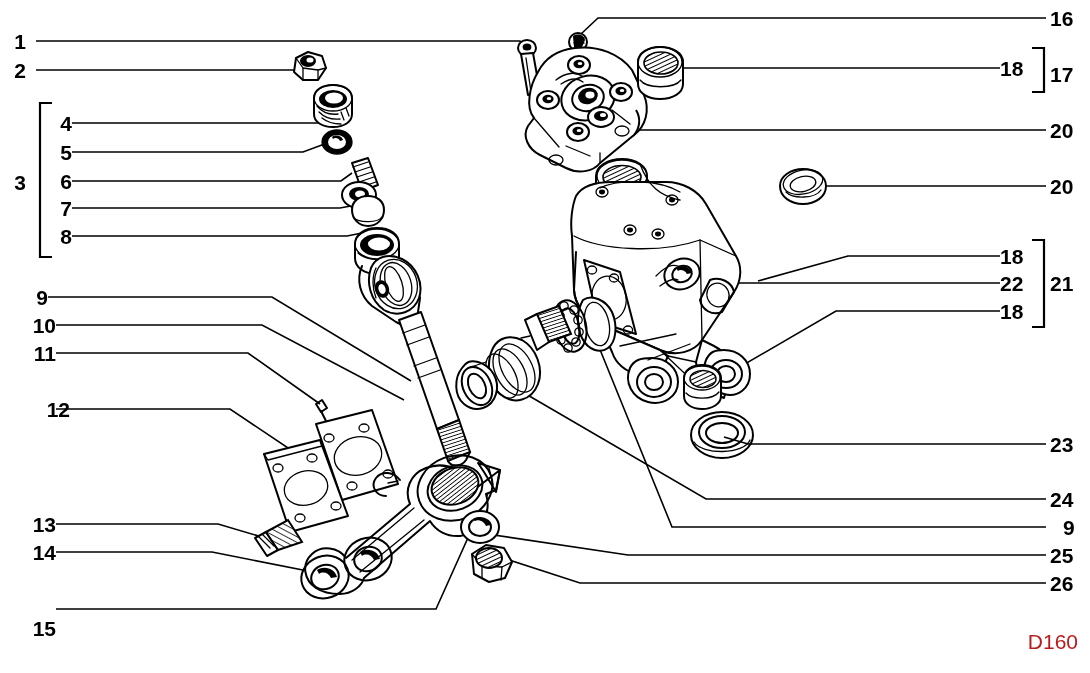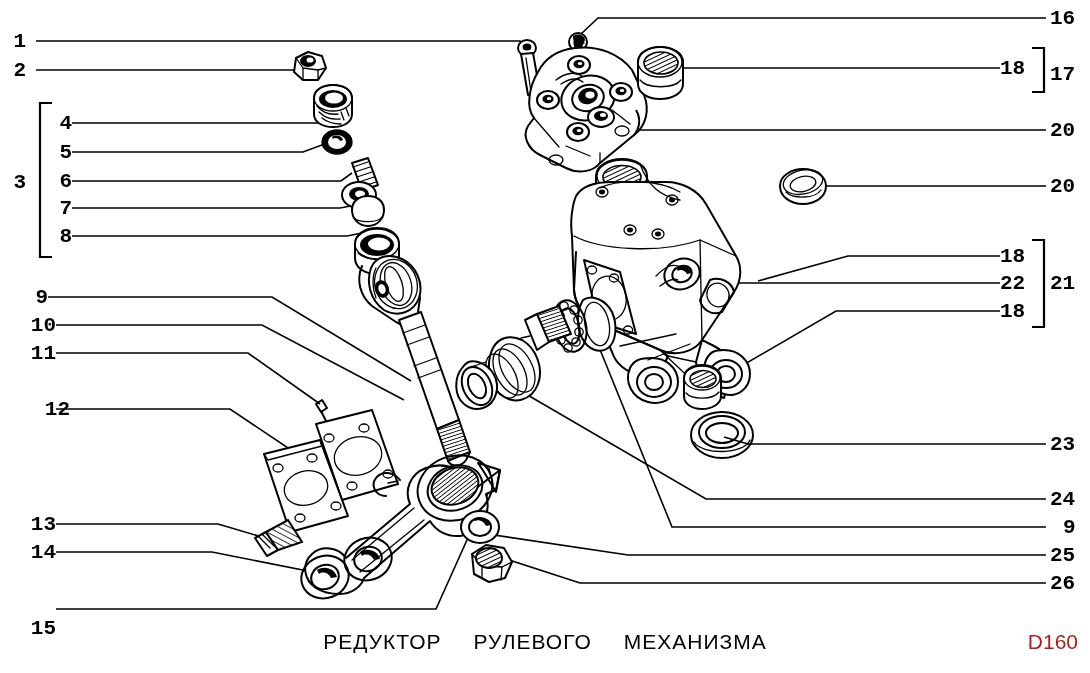--- a/index.html
+++ b/index.html
@@ -7,21 +7,21 @@
   body{
     font-family:"Liberation Sans", sans-serif;
     width:1090px;height:673px;overflow:hidden;position:relative;
     color:#000;
   }
   #sheet{position:absolute;left:0;top:0;width:1090px;height:673px;background:#fff;}
   #art{position:absolute;left:0;top:0;width:1090px;height:673px;}
 
   .calloutnum{
     position:absolute;
-    font-family:Liberation Mono, monospace;
+    font-family:Liberation Sans, sans-serif;
     font-weight:bold;
     font-size:21px;
     line-height:21px;
     color:#000;
     white-space:nowrap;
     letter-spacing:0px;
   }
   .calloutnum.right{transform:translate(-100%,-50%);}
   .calloutnum.left{transform:translate(0,-50%);}
 
@@ -469,19 +469,16 @@
     <span class="calloutnum left" style="left:1000px;top:283px;">22</span>
     <span class="calloutnum left" style="left:1000px;top:311px;">18</span>
     <span class="calloutnum left" style="left:1050px;top:283px;">21</span>
     <span class="calloutnum left" style="left:1050px;top:444px;text-align:right;">23</span>
     <span class="calloutnum left" style="left:1050px;top:499px;">24</span>
     <span class="calloutnum left" style="left:1063px;top:527px;">9</span>
     <span class="calloutnum left" style="left:1050px;top:555px;">25</span>
     <span class="calloutnum left" style="left:1050px;top:583px;">26</span>
   </div>
 
-  <div id="caption">
-    <span class="w">РЕДУКТОР</span><span class="w">РУЛЕВОГО</span><span class="w">МЕХАНИЗМА</span>
-  </div>
 
   <div id="code">D160</div>
 
 </div>
 
 </body></html>

